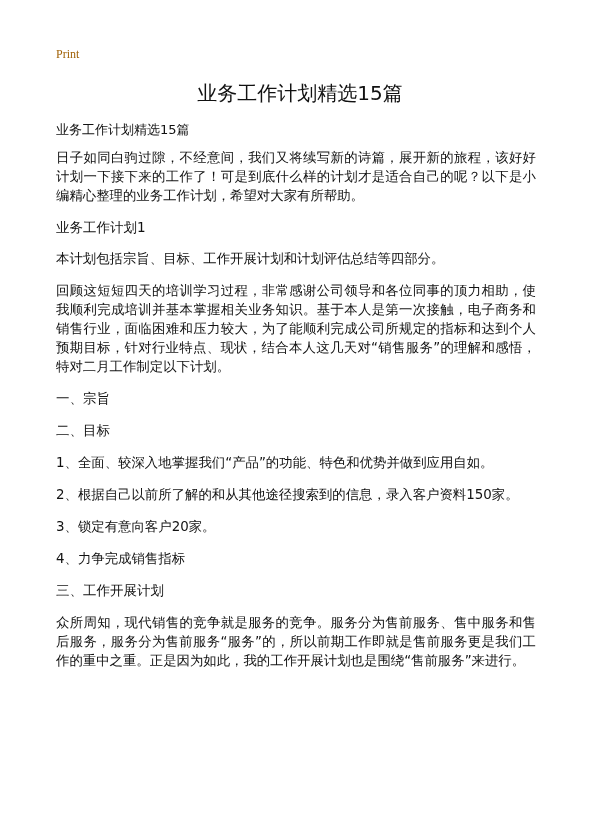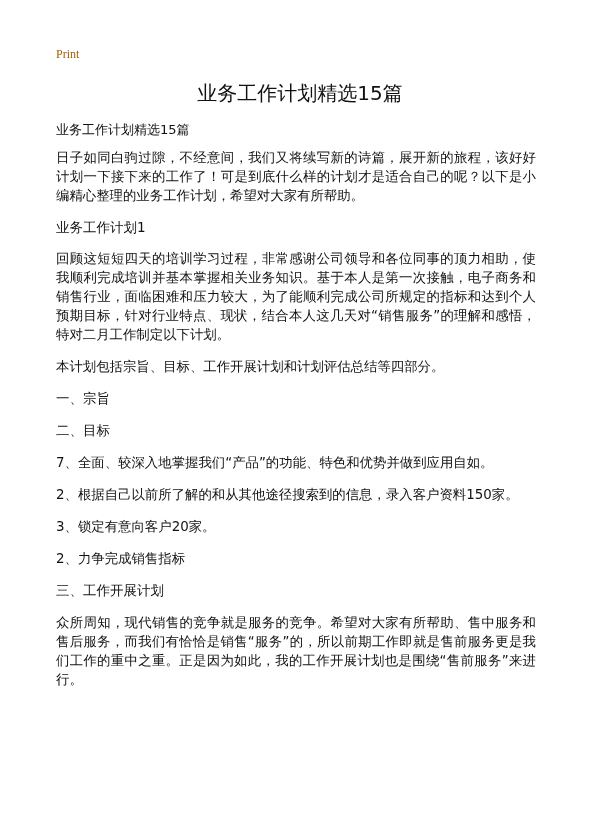--- a/index.html
+++ b/index.html
@@ -73,26 +73,26 @@
 
 <h1 class="doc-title">业务工作计划精选15篇</h1>
 
 <div class="subtitle">业务工作计划精选15篇</div>
 
 <div class="content">
   <p>日子如同白驹过隙，不经意间，我们又将续写新的诗篇，展开新的旅程，该好好计划一下接下来的工作了！可是到底什么样的计划才是适合自己的呢？以下是小编精心整理的业务工作计划，希望对大家有所帮助。</p>
 
   <h2>业务工作计划1</h2>
 
+  <p>本计划包括宗旨、目标、工作开展计划和计划评估总结等四部分。</p>
   <p>回顾这短短四天的培训学习过程，非常感谢公司领导和各位同事的顶力相助，使我顺利完成培训并基本掌握相关业务知识。基于本人是第一次接触，电子商务和销售行业，面临困难和压力较大，为了能顺利完成公司所规定的指标和达到个人预期目标，针对行业特点、现状，结合本人这几天对“销售服务”的理解和感悟，特对二月工作制定以下计划。</p>
-  <p>本计划包括宗旨、目标、工作开展计划和计划评估总结等四部分。</p>
 
   <h2 class="sec">一、宗旨</h2>
 
   <h2 class="sec">二、目标</h2>
-  <p class="item">7、全面、较深入地掌握我们“产品”的功能、特色和优势并做到应用自如。</p>
+  <p class="item">1、全面、较深入地掌握我们“产品”的功能、特色和优势并做到应用自如。</p>
   <p class="item">2、根据自己以前所了解的和从其他途径搜索到的信息，录入客户资料150家。</p>
   <p class="item">3、锁定有意向客户20家。</p>
-  <p class="item">2、力争完成销售指标</p>
+  <p class="item">4、力争完成销售指标</p>
 
   <h2 class="sec">三、工作开展计划</h2>
-  <p>众所周知，现代销售的竞争就是服务的竞争。希望对大家有所帮助、售中服务和售后服务，而我们有恰恰是销售“服务”的，所以前期工作即就是售前服务更是我们工作的重中之重。正是因为如此，我的工作开展计划也是围绕“售前服务”来进行。</p>
+  <p>众所周知，现代销售的竞争就是服务的竞争。服务分为售前服务、售中服务和售后服务，服务分为售前服务“服务”的，所以前期工作即就是售前服务更是我们工作的重中之重。正是因为如此，我的工作开展计划也是围绕“售前服务”来进行。</p>
 </div>
 
 </body></html>

